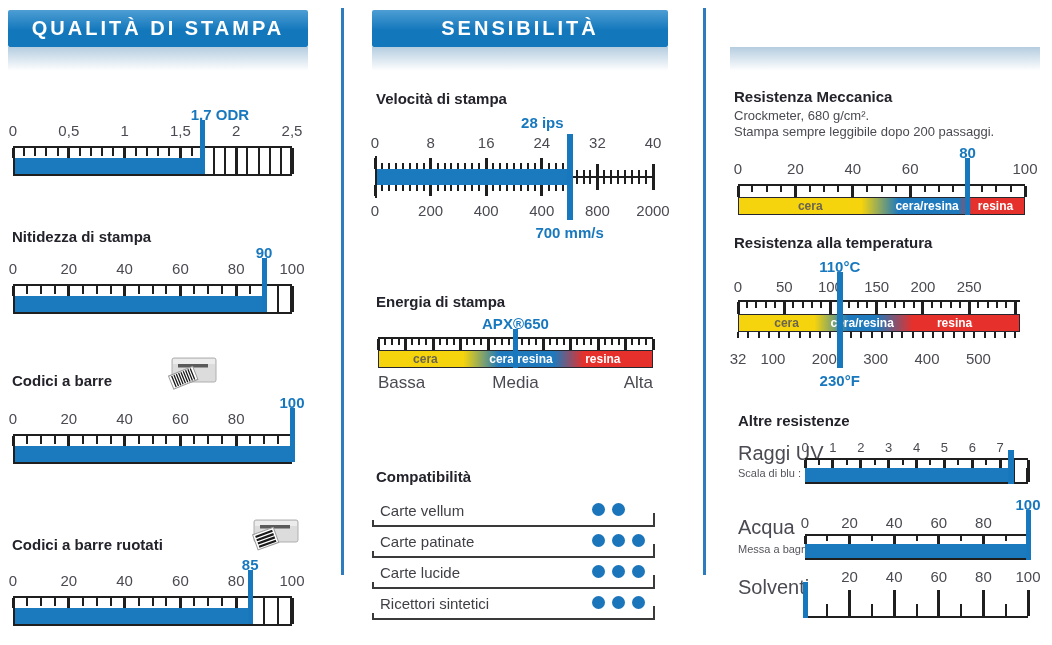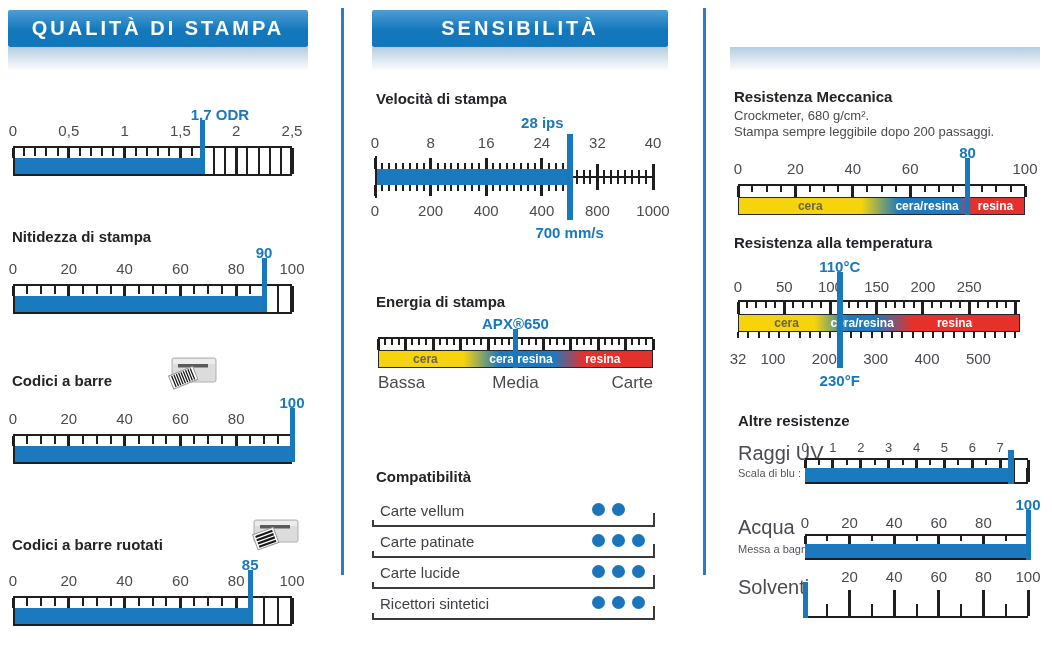--- a/index.html
+++ b/index.html
@@ -345,21 +345,21 @@
             <div class="tick" style="left: 67.5%; top: 29px; height: 6px; width: 2px; margin-left: -1px;"></div>
             <div class="tick" style="left: 70%; top: 29px; height: 6px; width: 2px; margin-left: -1px;"></div>
             <div class="marker" style="left: 70%; top: -22px; height: 86px; width: 6px; margin-left: -3px;"></div>
           </div>
           <div class="lblrow" style="top: 88px;">
             <div class="slbl" style="left: 0%;">0</div>
             <div class="slbl" style="left: 20%;">200</div>
             <div class="slbl" style="left: 40%;">400</div>
             <div class="slbl" style="left: 60%;">400</div>
             <div class="slbl" style="left: 80%;">800</div>
-            <div class="slbl" style="left: 100%;">1000</div>
+            <div class="slbl" style="left: 100%;">2000</div>
           </div>
           <div class="vlabel" style="left: 70%; top: 110px;">700 mm/s</div>
         </div>
     </div>
 
     <div class="gauge" style="left:0;top:293px;width:296px;height:110px">
       <div class="gtitle"><span>Energia di stampa</span></div>
       <div class="gbody" style="left:6px;top:22px;width:275px;height:88px">
           <div class="vlabel" style="left: 50%; top: 0px;">APX®650</div>
           <div class="ruler" style="top: 22px; height: 31px;">
@@ -408,21 +408,21 @@
             <div class="band" style="top: 13px; height: 18px; background: linear-gradient(90deg, rgb(245, 211, 13) 0%, rgb(245, 211, 13) 31%, rgb(30, 121, 189) 44%, rgb(30, 121, 189) 64%, rgb(229, 48, 43) 75%, rgb(229, 48, 43) 100%);">
               <div class="zlbl" style="left: 17%; color: rgb(107, 101, 80);">cera</div>
               <div class="zlbl" style="left: 52%; color: rgb(255, 255, 255);">cera/resina</div>
               <div class="zlbl" style="left: 82%; color: rgb(255, 255, 255);">resina</div>
             </div>
             <div class="marker" style="left: 50%; top: -8px; height: 39px; width: 5px; margin-left: -2.5px;"></div>
           </div>
           <div class="lblrow" style="top: 58px; height: 20px;">
             <div class="axlbl" style="left: 0px;">Bassa</div>
             <div class="axlbl" style="left: 50%; transform: translateX(-50%); text-align: center;">Media</div>
-            <div class="axlbl" style="right: 0px;">Carte</div>
+            <div class="axlbl" style="right: 0px;">Alta</div>
           </div>
         </div>
     </div>
 
     <div class="gauge" style="left:0;top:468px;width:296px;height:150px">
       <div class="gtitle"><span>Compatibilità</span></div>
       <div class="gbody" style="left:0;top:28px;width:283px;height:118px">
           <div class="crow">
             <div class="clbl">Carte vellum</div>
             <div class="dots">

